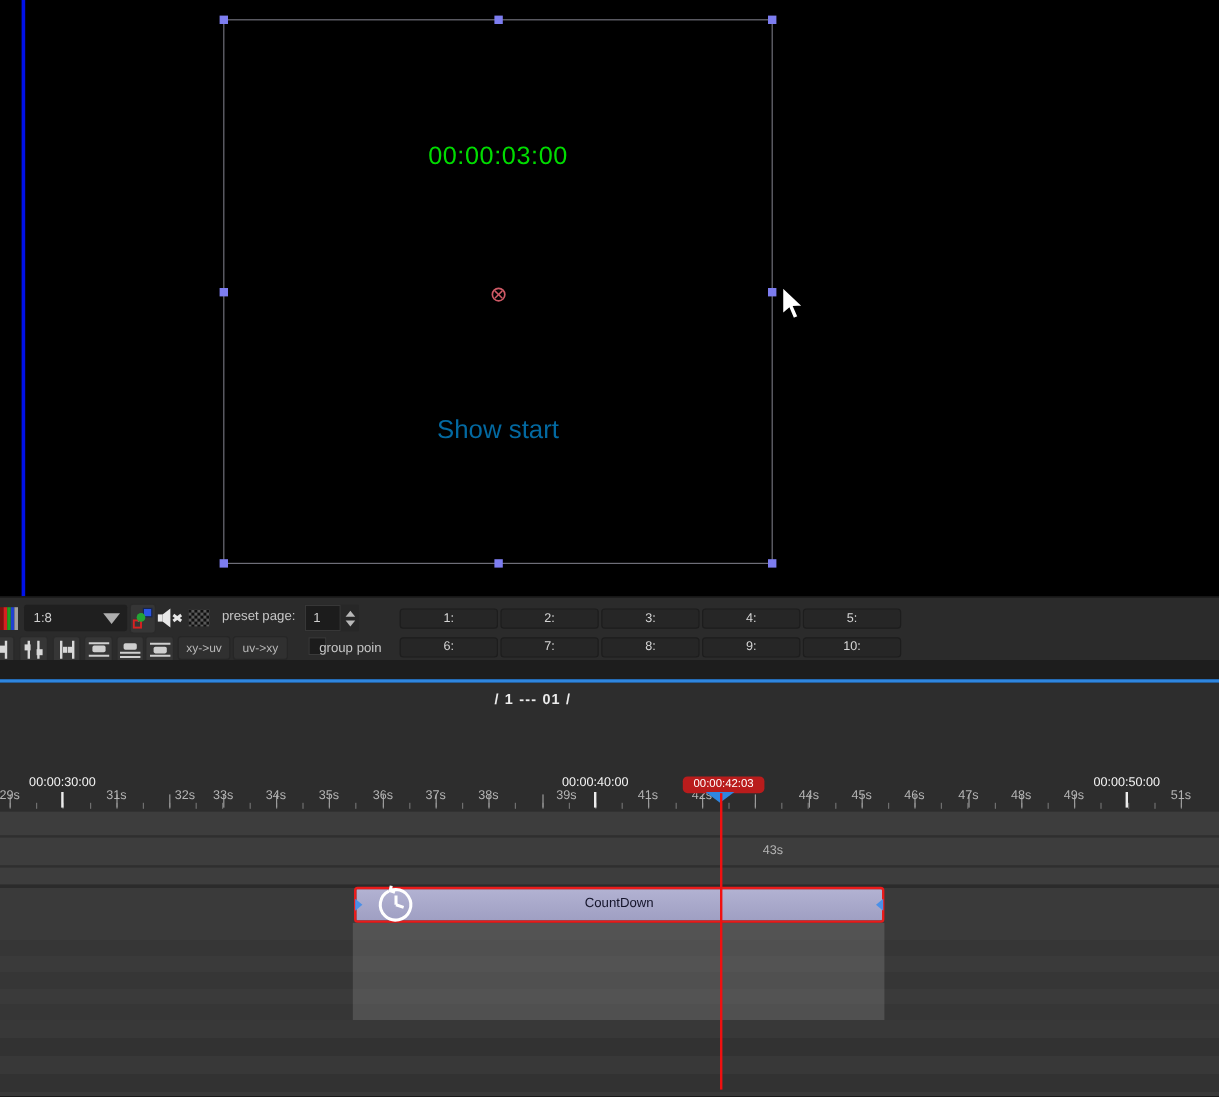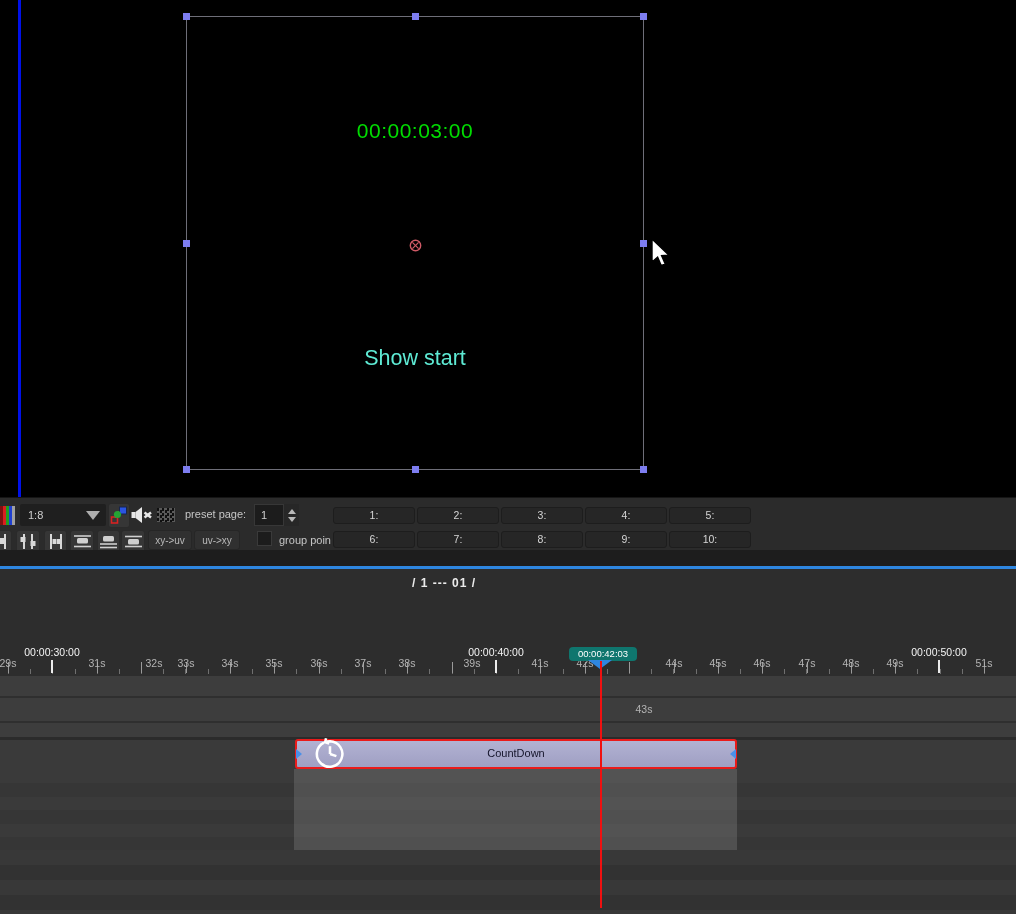--- a/index.html
+++ b/index.html
@@ -9,21 +9,21 @@
 
   
   .preview{top:0;height:497px;background:#000;}
   .guide-line{position:absolute;left:18px;top:0;width:3px;height:497px;background:#0011e8;}
   .sel-rect{position:absolute;left:186px;top:16px;width:458px;height:454px;
             border:1.5px solid #6e6e78;box-sizing:border-box;}
   .h{position:absolute;width:7px;height:7px;background:#7d7df0;}
   .timer{position:absolute;left:330px;top:119px;width:170px;text-align:center;
          font-size:21px;letter-spacing:.5px;color:#00dc00;}
   .caption{position:absolute;left:340px;top:346px;width:150px;text-align:center;
-           font-size:21.5px;color:#5eead4;}
+           font-size:21.5px;color:#0369a1;}
   .anchor{position:absolute;left:409px;top:239px;}
   .cursor{position:absolute;left:650px;top:238px;z-index:20;}
 
   
   .toolbar{top:497px;height:53px;background:#2b2b2b;border-top:1px solid #151515;box-sizing:border-box;}
   .tlabel{position:absolute;font-size:11px;color:#c6c6c6;white-space:nowrap;}
   .colorbars{position:absolute;left:0;top:8px;width:15px;height:19px;display:flex;}
   .colorbars i{flex:1;}
   .dropdown{position:absolute;left:20px;top:6px;width:86px;height:22px;background:#1f1f1f;
             border-radius:2px;display:flex;align-items:center;}
@@ -54,21 +54,21 @@
   
   .ruler{top:645px;height:31px;background:#2d2d2d;}
   .tick{position:absolute;width:1px;}
   .tick.minor{top:24px;height:5px;background:#6f6f6f;}
   .tick.sec{top:17px;height:11px;background:#9a9a9a;}
   .tick.major{top:15px;height:13px;width:2px;margin-left:-1px;background:#ececec;}
   .sec-label{position:absolute;top:12px;transform:translateX(-50%);font-size:10.5px;
              color:#b4b4b4;white-space:nowrap;z-index:2;}
   .major-label{position:absolute;top:1px;transform:translateX(-50%);font-size:10.5px;
                color:#f4f4f4;white-space:nowrap;z-index:2;}
-  .flag{position:absolute;left:569px;top:2px;width:68px;height:14px;background:#0f766e;
+  .flag{position:absolute;left:569px;top:2px;width:68px;height:14px;background:#b91c1c;
         border-radius:4px;text-align:center;font-size:9.5px;color:#fff;line-height:14px;z-index:5;}
   .flag-tri{position:absolute;left:19px;top:13px;width:0;height:0;
             border-left:12px solid transparent;border-right:12px solid transparent;
             border-top:9px solid #2f86e0;}
 
   
   .tracks{top:676px;height:190px;background:#3d3d3d;}
   .rowsep{position:absolute;left:0;width:1016px;background:#2f2f2f;}
   .s1{top:20px;height:2px;} .s2{top:45px;height:2px;} .s3{top:61px;height:3px;background:#2b2b2b;}
   .cliprow{position:absolute;left:0;top:64px;width:1016px;height:30px;background:#3a3a3a;}
@@ -227,21 +227,21 @@
       <svg width="19" height="17" viewBox="0 0 19 17">
         <line x1="1" y1="3.5" x2="18" y2="3.5" stroke="#cfcfcf" stroke-width="1.6"></line>
         <rect x="4" y="6" width="11" height="5.5" rx="1.5" fill="#cfcfcf"></rect>
         <line x1="1" y1="13.5" x2="18" y2="13.5" stroke="#cfcfcf" stroke-width="1.6"></line>
       </svg>
     </button>
 
     <button class="txtbtn" style="left:148px;top:32px;width:44px">xy-&gt;uv</button>
     <button class="txtbtn" style="left:194px;top:32px;width:46px">uv-&gt;xy</button>
     <span class="checkbox"></span>
-    <span class="tlabel" style="left:279px;top:36px">group poin</span>
+    <span class="tlabel" style="left:266px;top:36px">group poin</span>
   </section>
 
   <div class="darkband"></div>
   <div class="bluebar"></div>
 
   <section class="theader">
     <span class="seclabel">/ 1 --- 01 /</span>
   </section>
 
   <section class="ruler">

